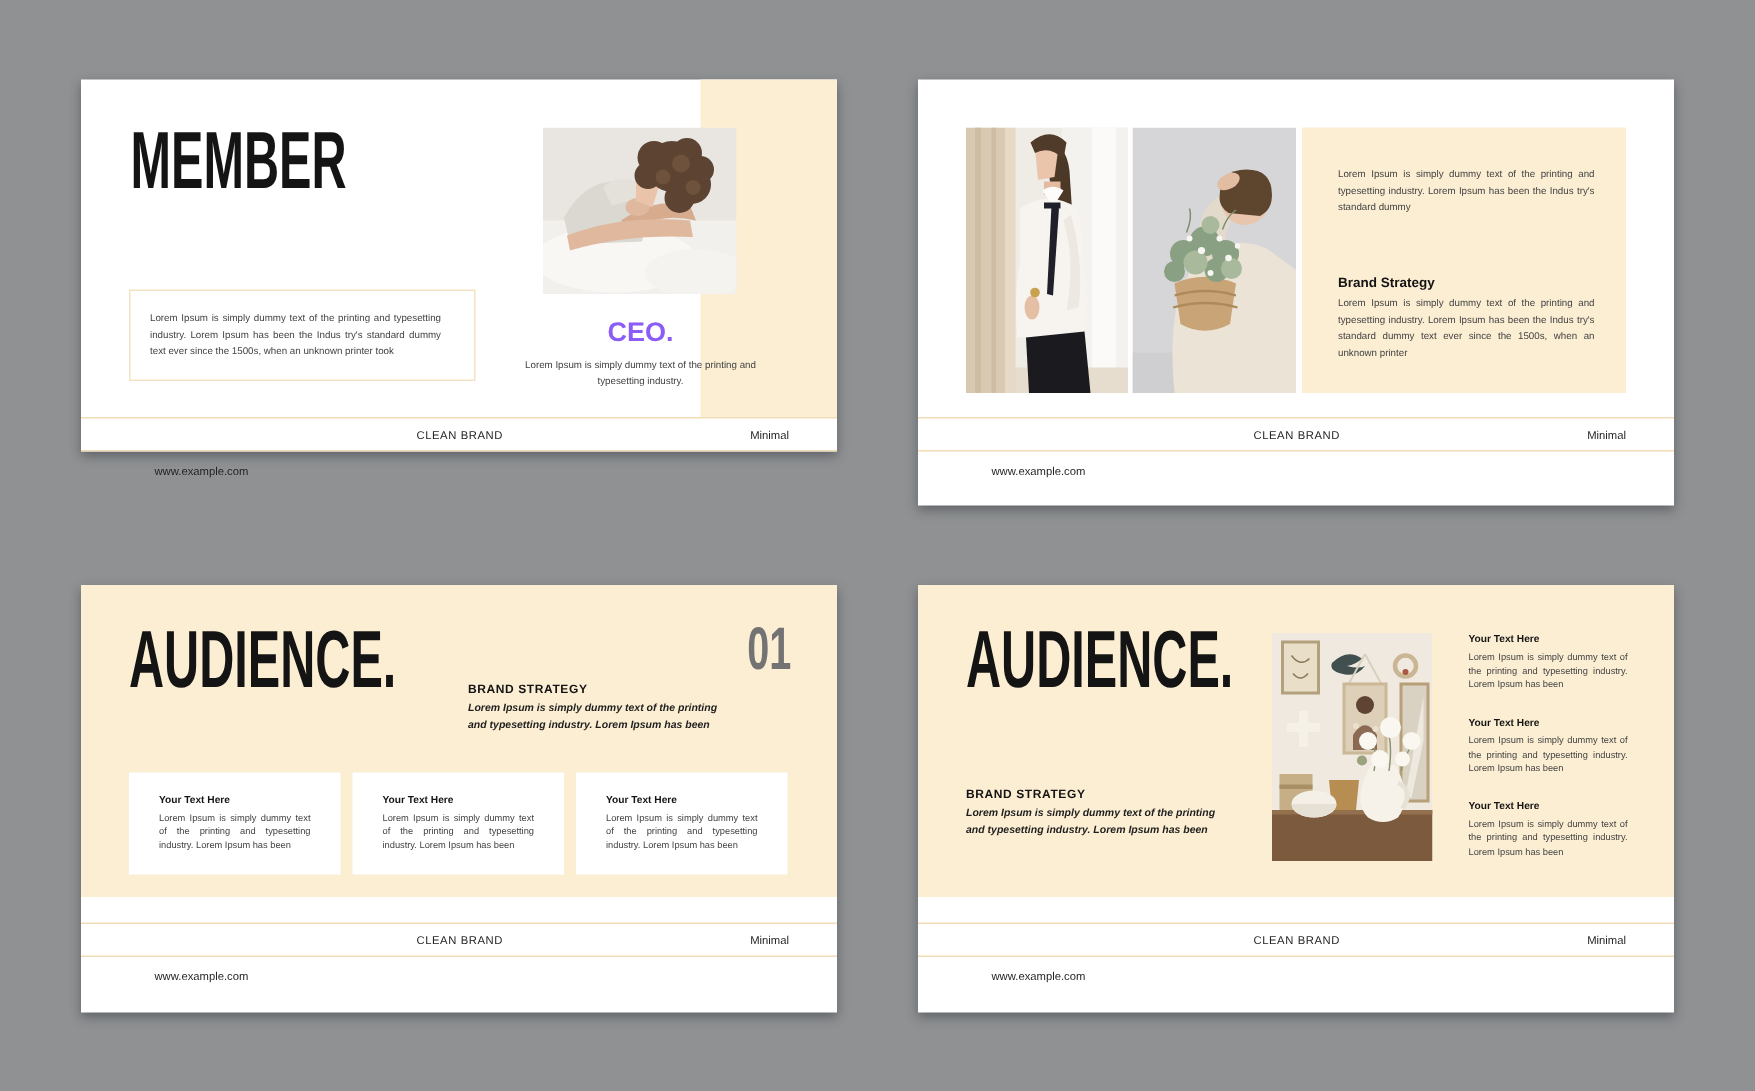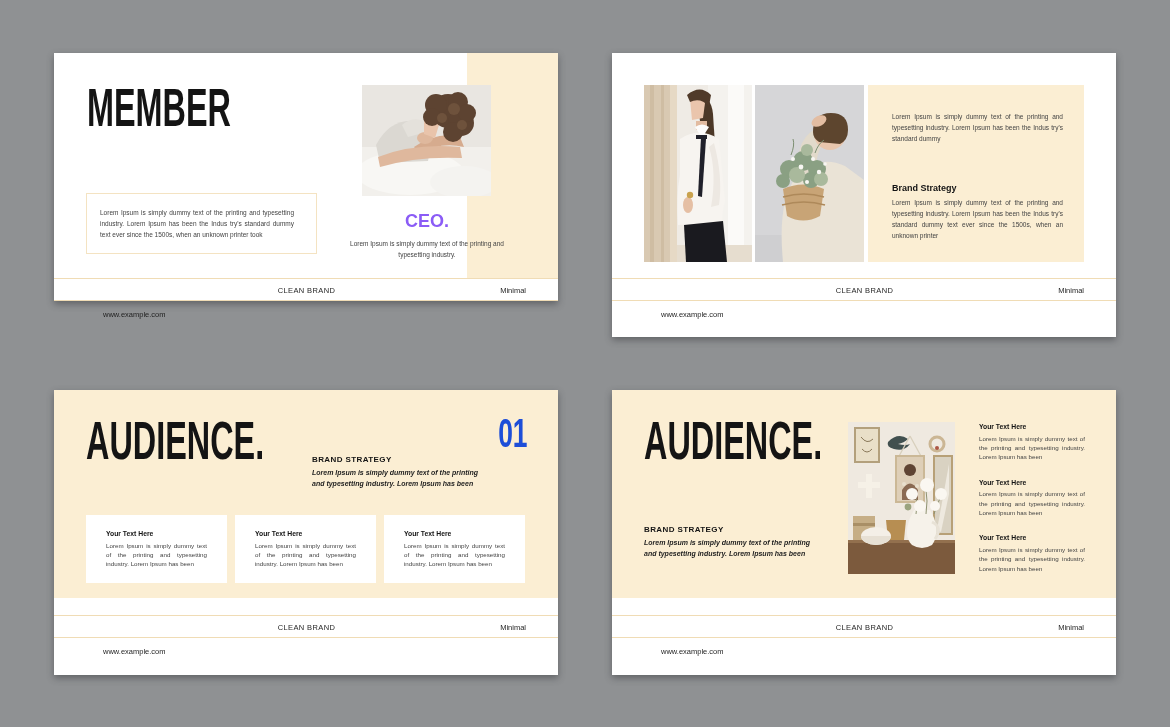--- a/index.html
+++ b/index.html
@@ -21,21 +21,21 @@
   .hl1{top:225px;}
   .hl2{top:247px;}
   .footer-row{position:absolute;top:226px;left:33px;right:32px;height:21px;font-size:7.5px;color:#1f1f1f;}
   .footer-row .fw{position:absolute;left:16px;top:50%;transform:translateY(-50%);margin-top:24px;}
   .footer-row .fb{position:absolute;left:50%;top:50%;transform:translate(-50%,-50%);letter-spacing:.4px;}
   .footer-row .fm{position:absolute;right:0;top:50%;transform:translateY(-50%);text-align:center;}
 
   .big-title{position:absolute;left:33px;top:30px;font-size:54px;line-height:48px;font-weight:bold;color:#141414;white-space:nowrap;}
   .t2{top:26px;left:32px;text-align:right;}
   .cx{display:inline-block;transform:scaleX(.6);transform-origin:0 50%;}
-  .num01{position:absolute;top:24px;right:31px;font-size:40px;line-height:38px;font-weight:bold;color:#1d4ed8;white-space:nowrap;}
+  .num01{position:absolute;top:24px;right:31px;font-size:40px;line-height:38px;font-weight:bold;color:#737373;white-space:nowrap;}
   .num01 .cxr{display:inline-block;transform:scaleX(.66);transform-origin:100% 50%;}
 
   .small-justify{font-size:6.5px;line-height:11px;color:#434343;text-align:justify;}
   .intro-box{position:absolute;left:32px;top:140px;width:194px;padding:13px 22px 13px 13px;border:1px solid #f4e3c2;background:#fff;}
 
   .photo{position:absolute;}
   .photo svg{display:block;width:100%;height:100%;}
   .ph-member{left:308px;top:32px;width:129px;height:111px;}
   .ph-a{left:32px;top:32px;width:108px;height:177px;}
   .ph-b{left:143px;top:32px;width:109px;height:177px;}

